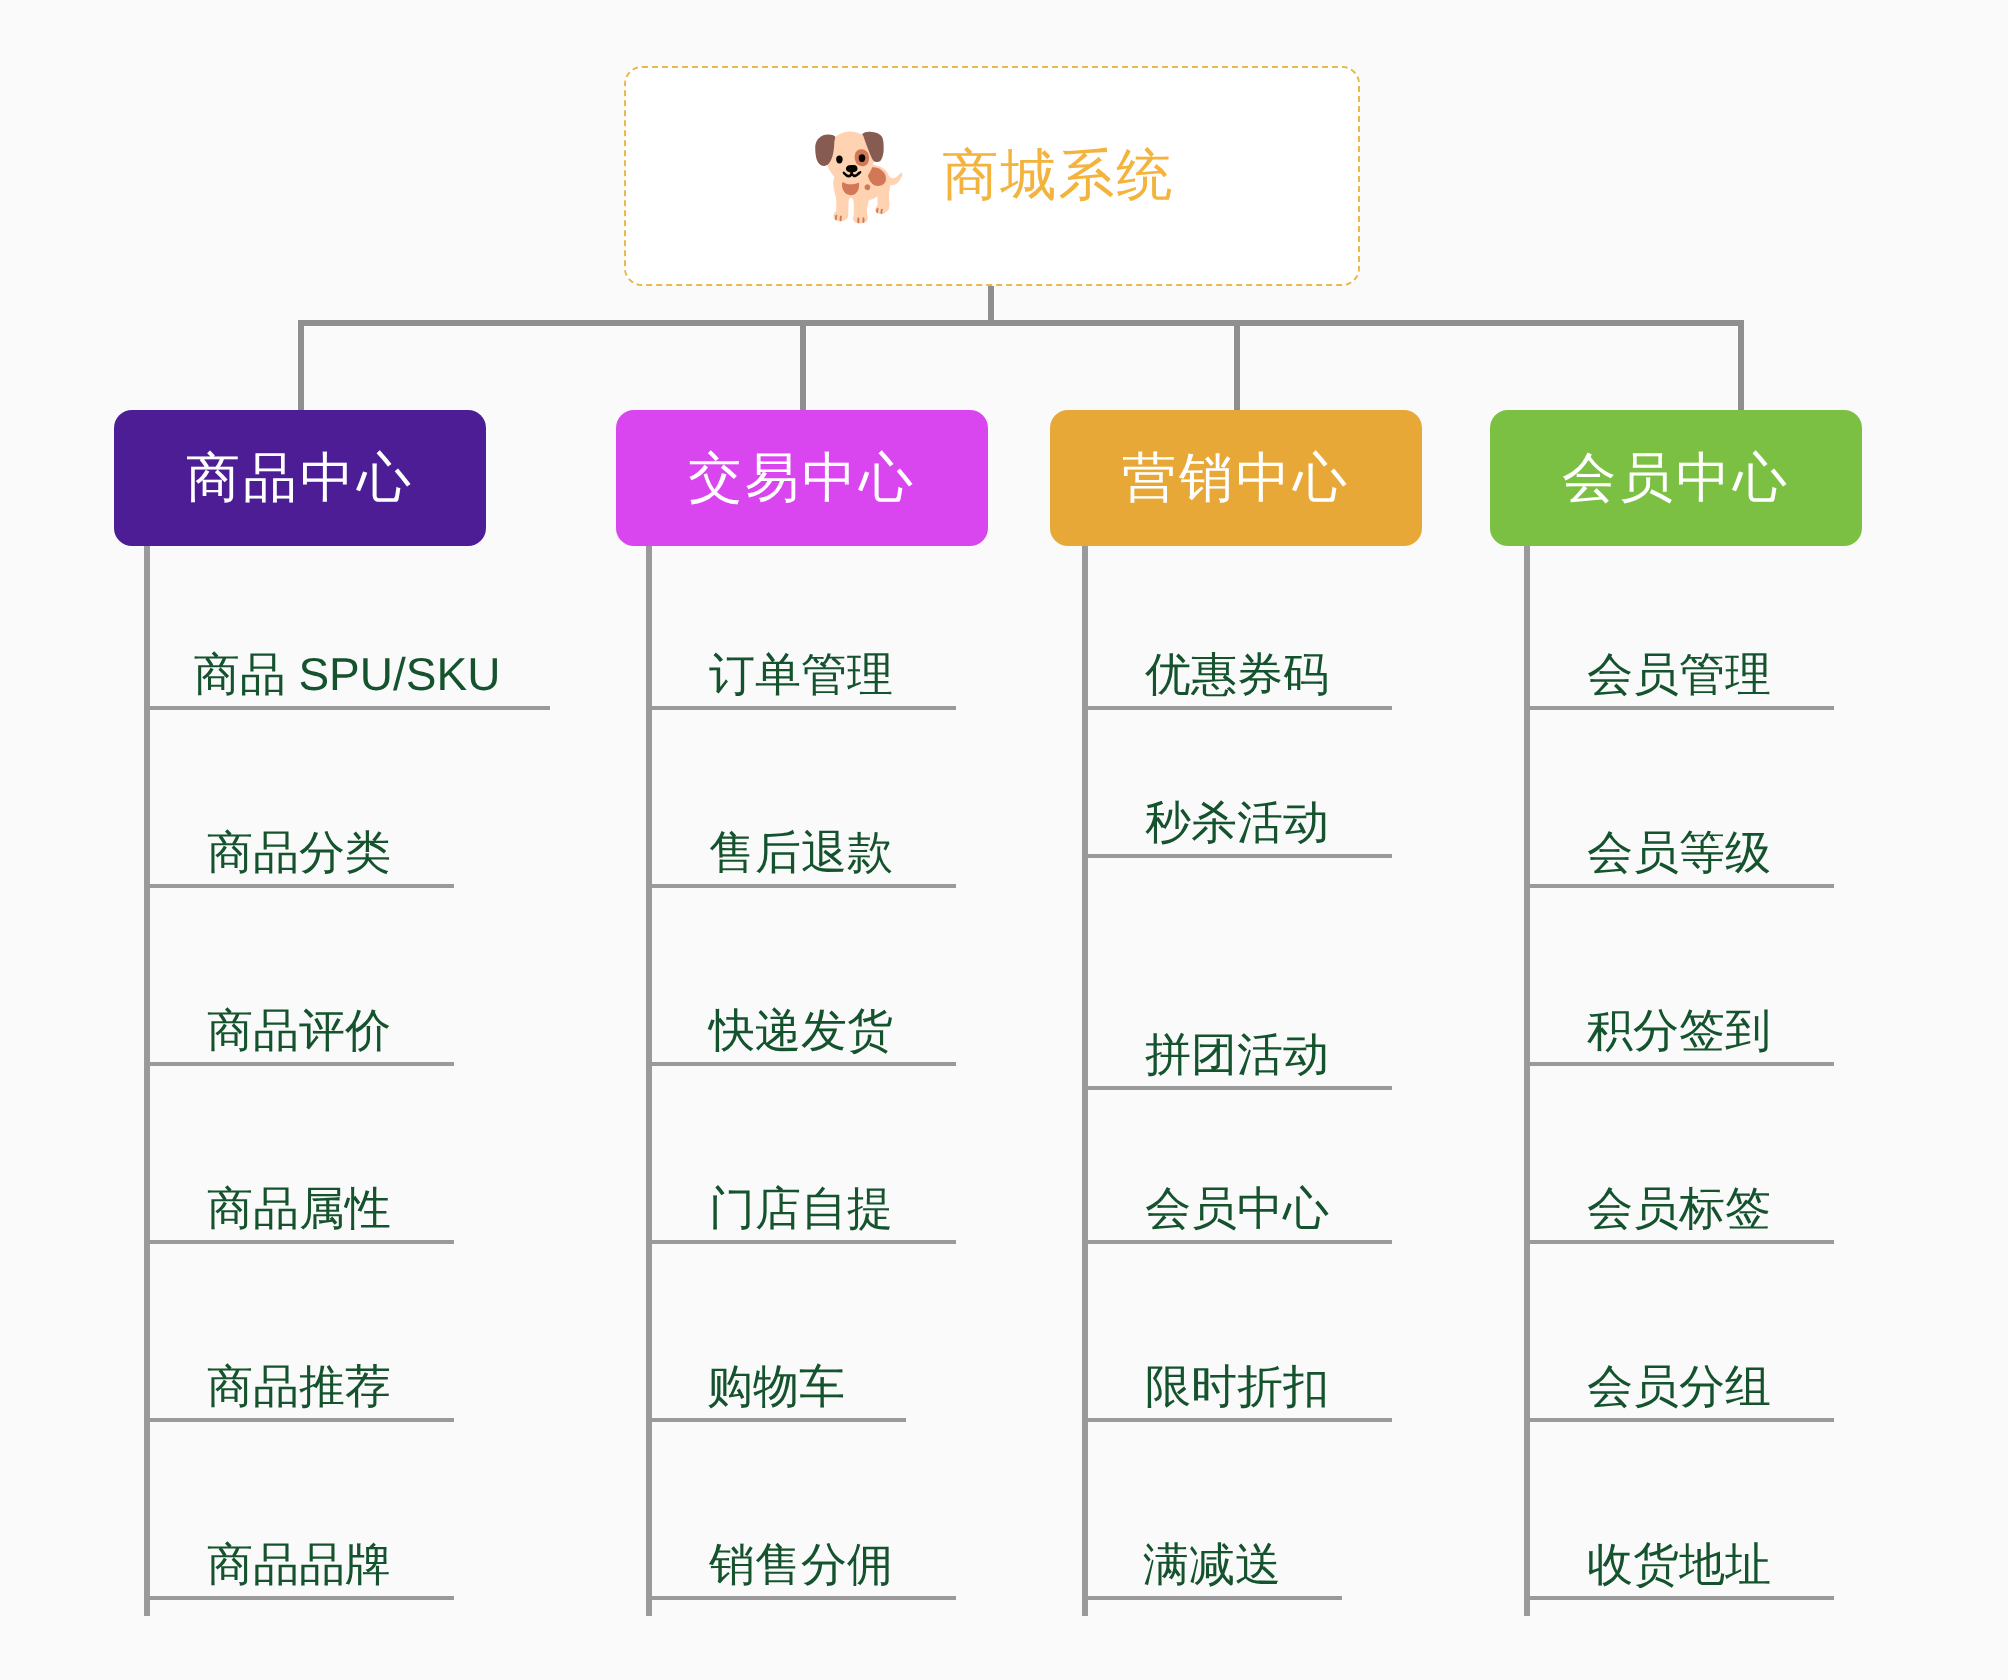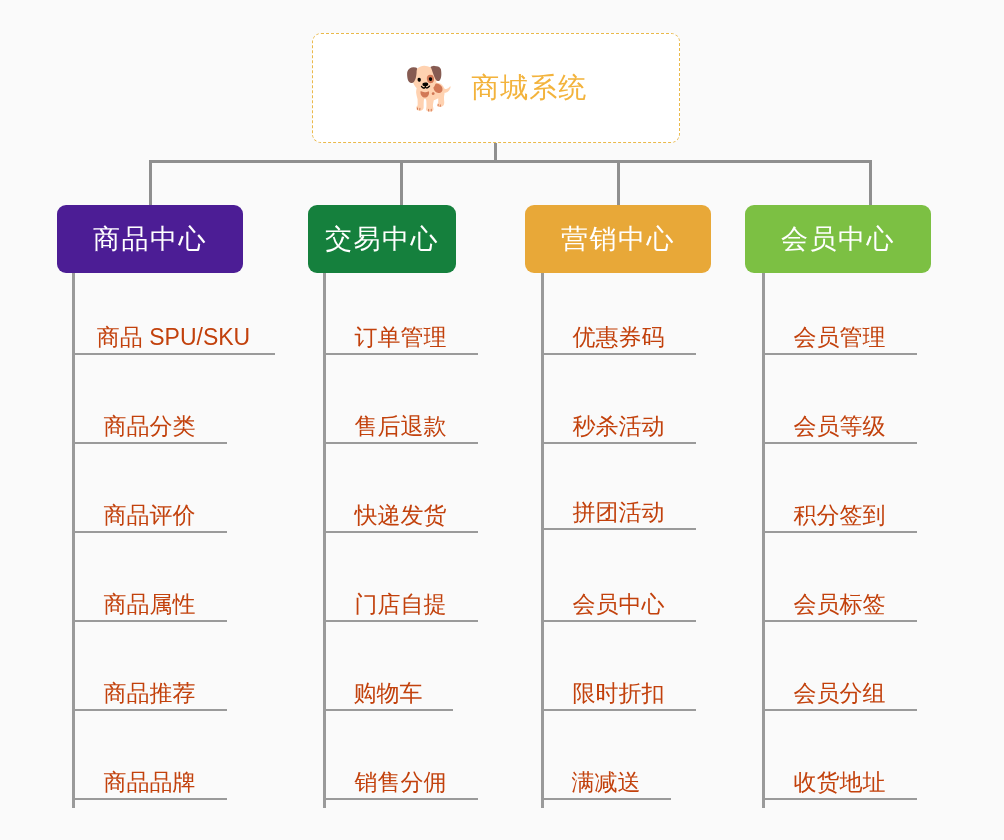--- a/index.html
+++ b/index.html
@@ -93,21 +93,21 @@
     left: 0;
     height: 52px;
     box-sizing: border-box;
     border-bottom: 2px solid #9a9a9a;
     display: flex;
     align-items: flex-end;
     justify-content: center;
     padding: 0 10px 3px 10px;
   }
   .leaf-label {
-    color: #c2410c;
+    color: #14532d;
     font-size: 23px;
     line-height: 1.15;
     white-space: nowrap;
   }
 </style>
 </head>
 <body>
 
 <div id="chart-root">
 
@@ -121,21 +121,21 @@
   <div class="conn conn-h" style="left:150px; top:160px; width:722px;"></div>
 
   <div class="conn conn-v" style="left:149px; top:160px; height:45px;"></div>
   <div class="conn conn-v" style="left:400px; top:160px; height:45px;"></div>
   <div class="conn conn-v" style="left:617px; top:160px; height:45px;"></div>
   <div class="conn conn-v" style="left:869px; top:160px; height:45px;"></div>
 
   <div class="category" style="left:57px; top:205px; width:186px; background:#4c1d95;">
     <span class="category-label">商品中心</span>
   </div>
-  <div class="category" style="left:308px; top:205px; width:148px; background:#15803d;">
+  <div class="category" style="left:308px; top:205px; width:186px; background:#d946ef;">
     <span class="category-label">交易中心</span>
   </div>
   <div class="category" style="left:525px; top:205px; width:186px; background:#e8a838;">
     <span class="category-label">营销中心</span>
   </div>
   <div class="category" style="left:745px; top:205px; width:186px; background:#7cc043;">
     <span class="category-label">会员中心</span>
   </div>
 
   <div class="branch" style="left:72px;">
@@ -180,24 +180,24 @@
     <div class="leaf" style="top:475px; width:155px;">
       <span class="leaf-label">销售分佣</span>
     </div>
   </div>
 
   <div class="branch" style="left:541px;">
     <div class="trunk" style="height:535px;"></div>
     <div class="leaf" style="top:30px; width:155px;">
       <span class="leaf-label">优惠券码</span>
     </div>
-    <div class="leaf" style="top:119px; width:155px;text-align:right;">
+    <div class="leaf" style="top:104px; width:155px;text-align:right;">
       <span class="leaf-label">秒杀活动</span>
     </div>
-    <div class="leaf" style="top:205px; width:155px;">
+    <div class="leaf" style="top:220px; width:155px;">
       <span class="leaf-label">拼团活动</span>
     </div>
     <div class="leaf" style="top:297px; width:155px;">
       <span class="leaf-label">会员中心</span>
     </div>
     <div class="leaf" style="top:386px; width:155px;">
       <span class="leaf-label">限时折扣</span>
     </div>
     <div class="leaf" style="top:475px; width:130px;">
       <span class="leaf-label">满减送</span>

